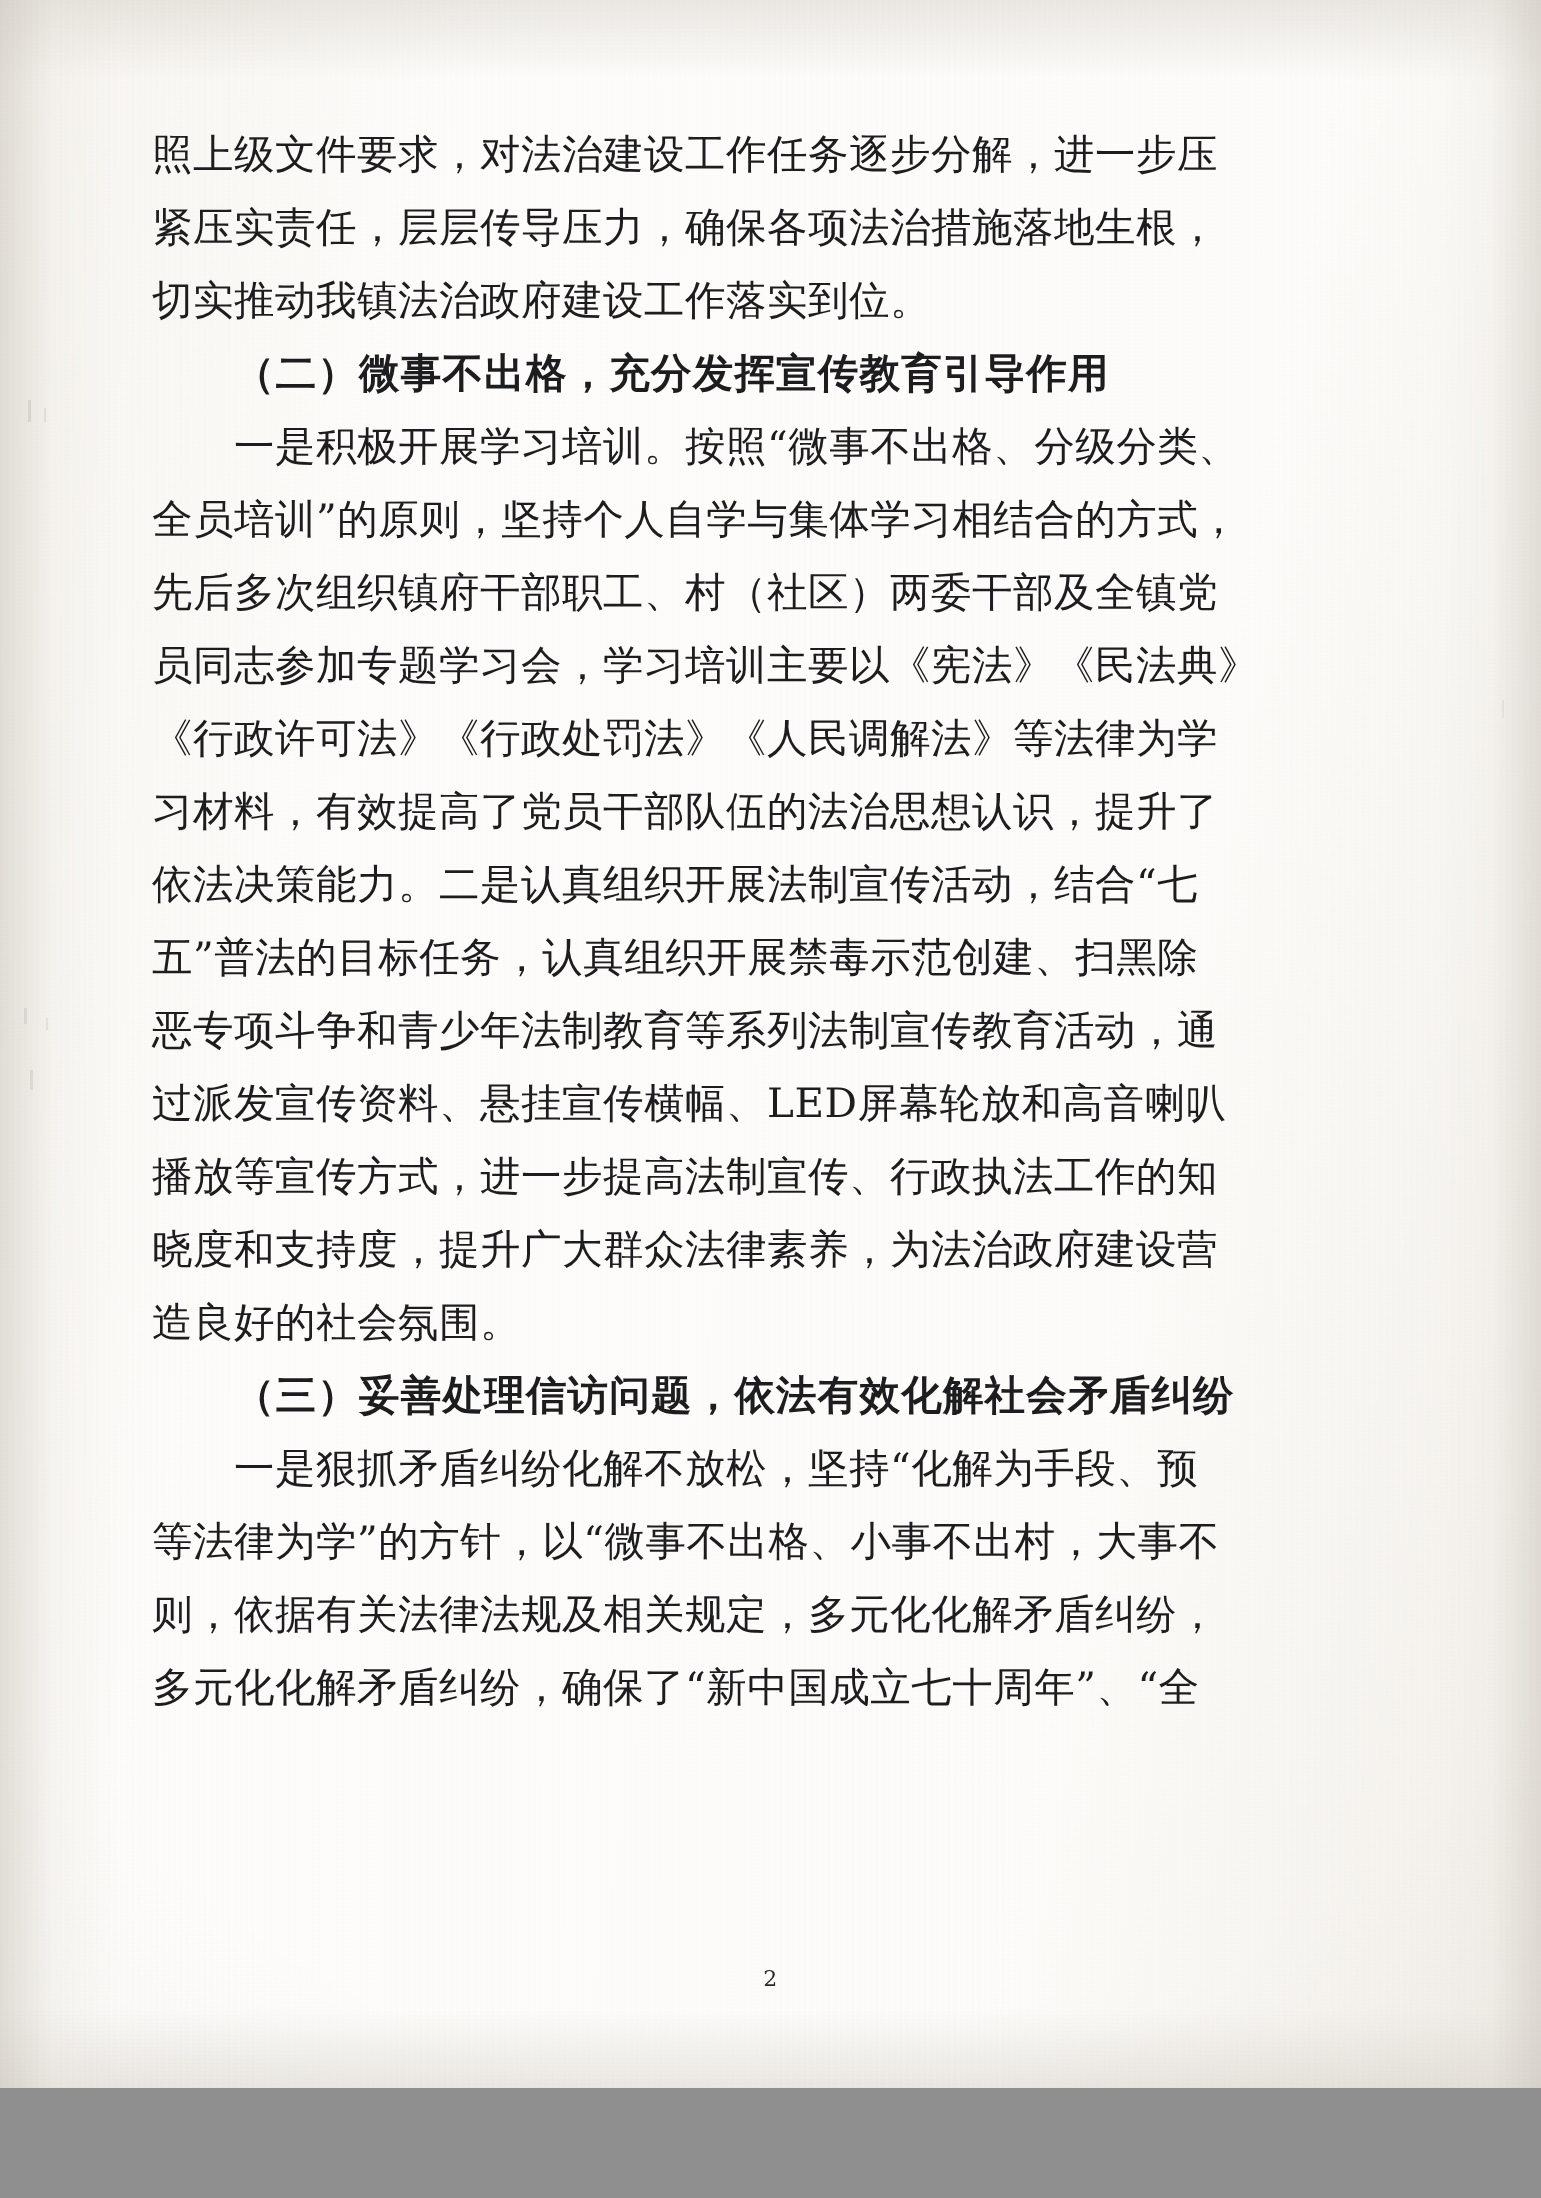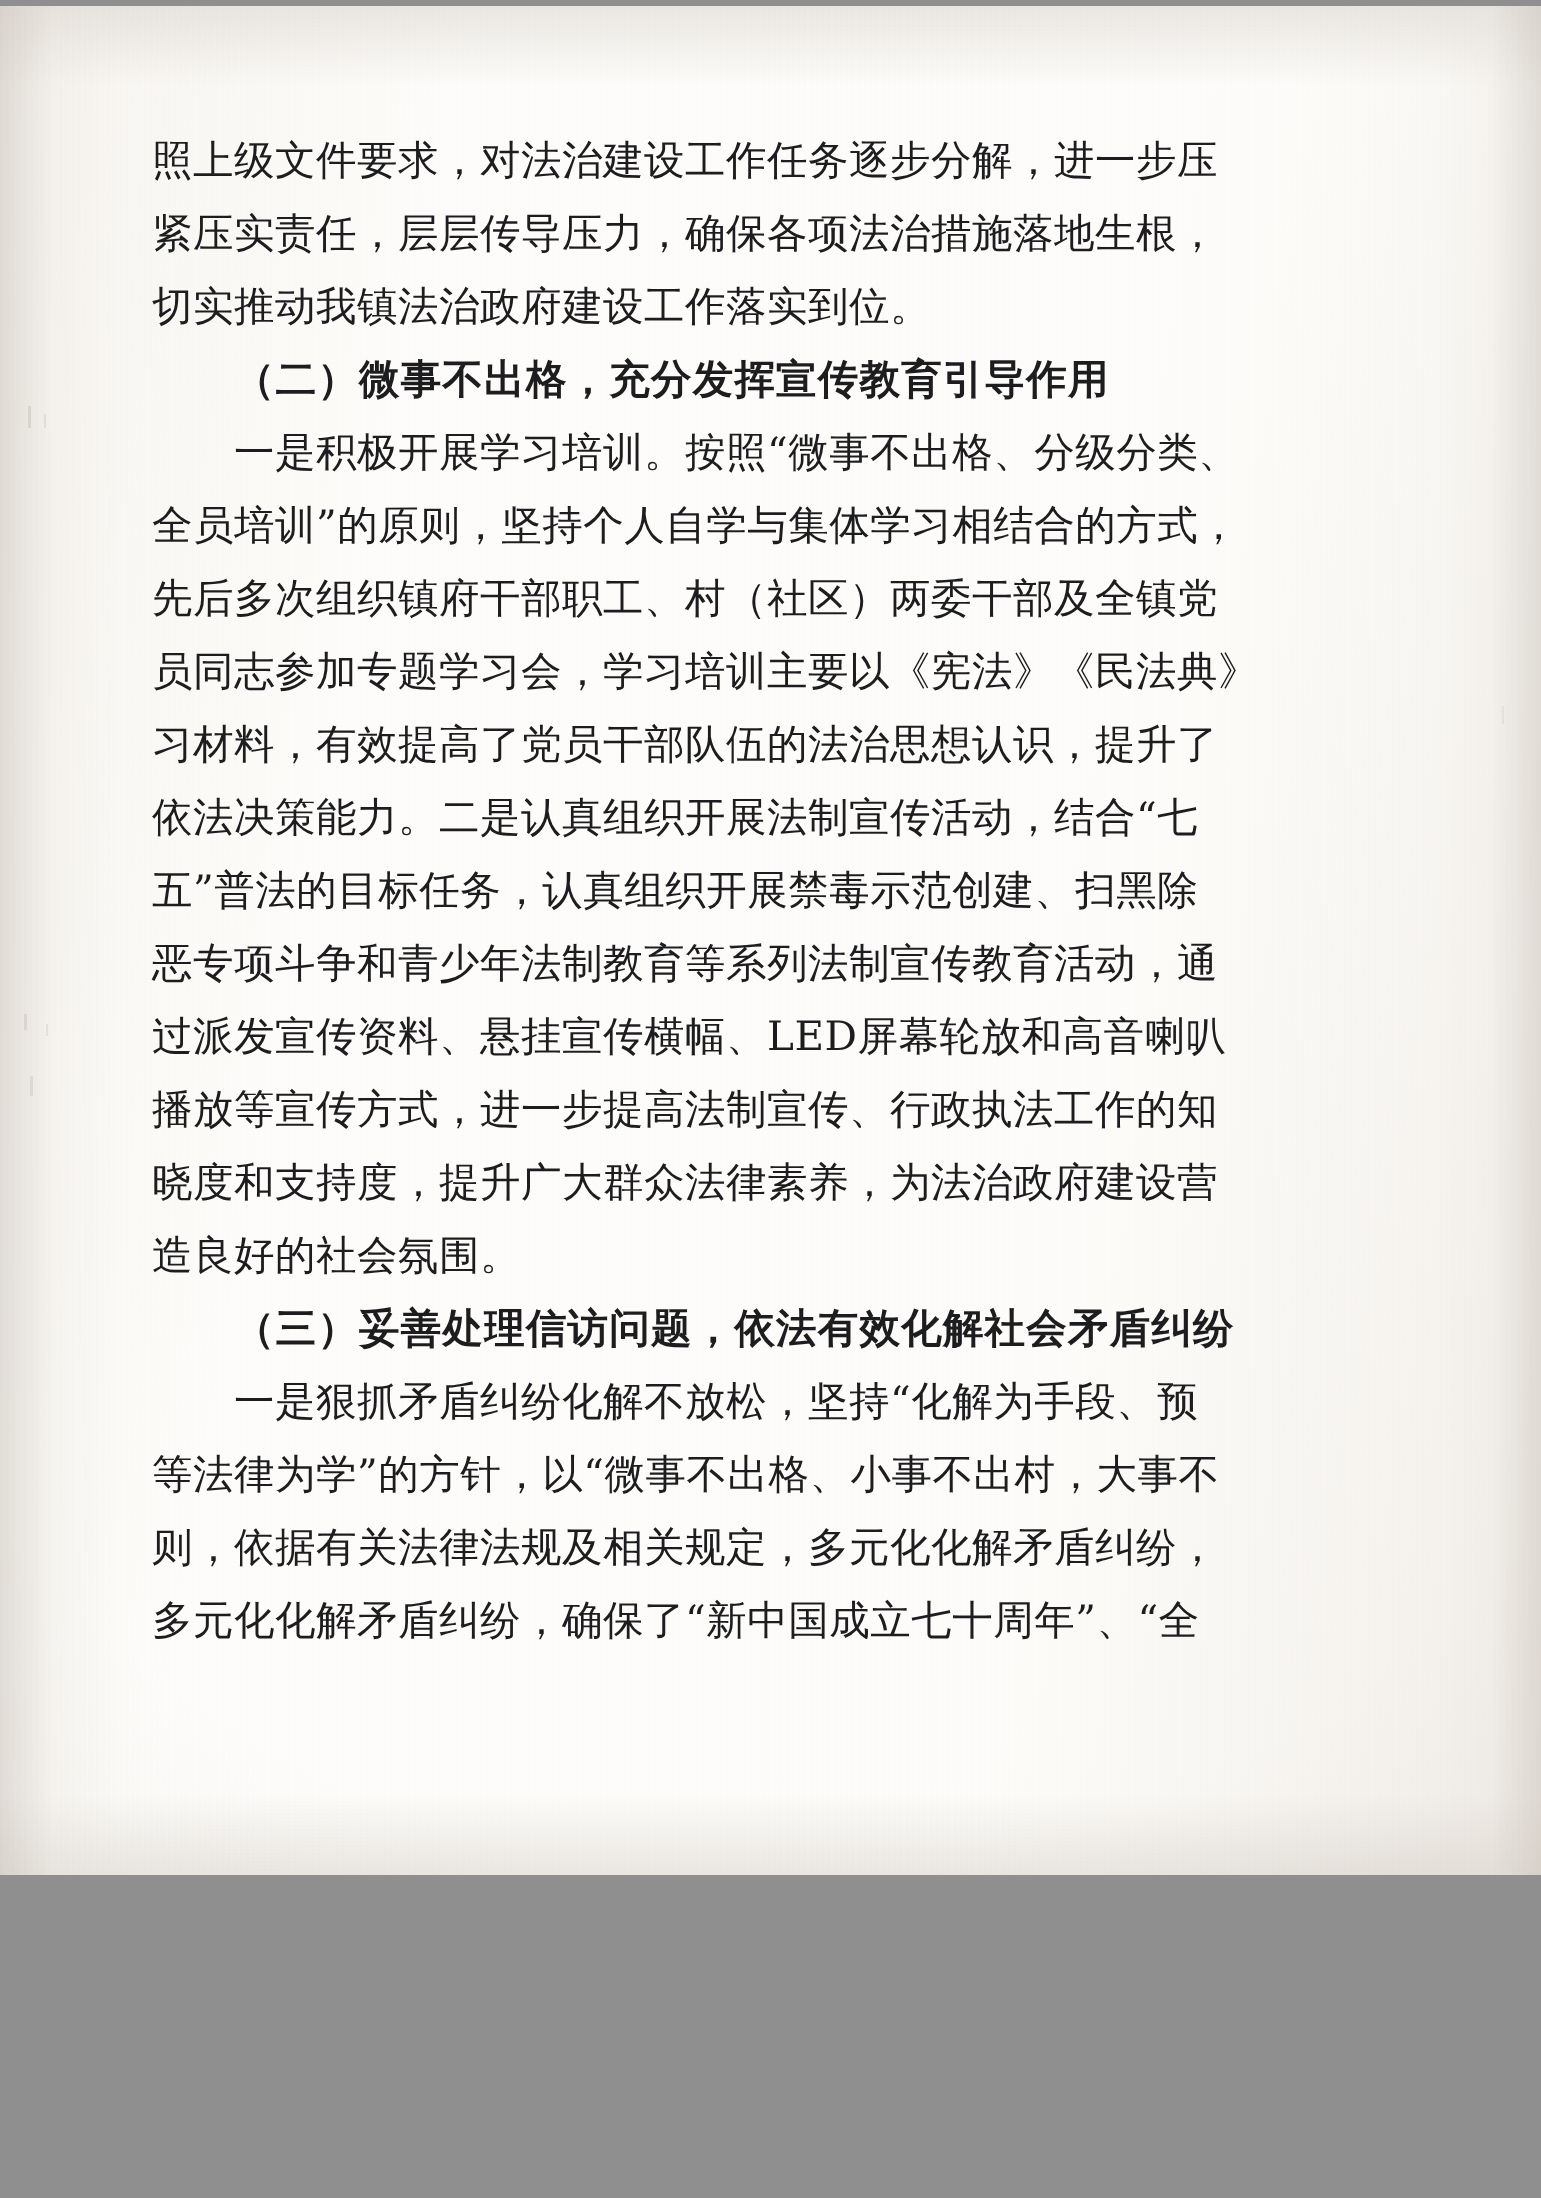--- a/index.html
+++ b/index.html
@@ -3,22 +3,22 @@
 <meta charset="utf-8">
 <style>
   html, body {
     margin: 0;
     padding: 0;
     background: #8f8f8f;
   }
   .page {
     position: relative;
     width: 1541px;
-    height: 1869px;
-    margin: 6px auto;
+    height: 2088px;
+    margin: 0 auto;
     background: #fdfcfa;
     overflow: hidden;
     
     background-image:
       radial-gradient(ellipse 120% 100% at 50% 45%, rgba(255,255,255,0.0) 55%, rgba(198,192,184,0.28) 100%),
       linear-gradient(100deg, rgba(246,243,238,0.9) 0%, rgba(253,252,250,0.4) 25%, rgba(252,251,248,0.3) 70%, rgba(240,236,230,0.85) 100%);
   }
   
   .grain {
     position: absolute;
@@ -118,20 +118,21 @@
 
   <div class="content">
     <div class="line">照上级文件要求，对法治建设工作任务逐步分解，进一步压</div>
     <div class="line">紧压实责任，层层传导压力，确保各项法治措施落地生根，</div>
     <div class="line">切实推动我镇法治政府建设工作落实到位。</div>
     <div class="line heading indent2">（二）微事不出格，充分发挥宣传教育引导作用</div>
     <div class="line indent2">一是积极开展学习培训。按照“微事不出格、分级分类、</div>
     <div class="line">全员培训”的原则，坚持个人自学与集体学习相结合的方式，</div>
     <div class="line">先后多次组织镇府干部职工、村（社区）两委干部及全镇党</div>
     <div class="line">员同志参加专题学习会，学习培训主要以《宪法》《民法典》</div>
+    <div class="line">《行政许可法》《行政处罚法》《人民调解法》等法律为学</div>
     <div class="line">习材料，有效提高了党员干部队伍的法治思想认识，提升了</div>
     <div class="line">依法决策能力。二是认真组织开展法制宣传活动，结合“七</div>
     <div class="line">五”普法的目标任务，认真组织开展禁毒示范创建、扫黑除</div>
     <div class="line">恶专项斗争和青少年法制教育等系列法制宣传教育活动，通</div>
     <div class="line">过派发宣传资料、悬挂宣传横幅、LED屏幕轮放和高音喇叭</div>
     <div class="line">播放等宣传方式，进一步提高法制宣传、行政执法工作的知</div>
     <div class="line">晓度和支持度，提升广大群众法律素养，为法治政府建设营</div>
     <div class="line">造良好的社会氛围。</div>
     <div class="line heading indent2">（三）妥善处理信访问题，依法有效化解社会矛盾纠纷</div>
     <div class="line indent2">一是狠抓矛盾纠纷化解不放松，坚持“化解为手段、预</div>

